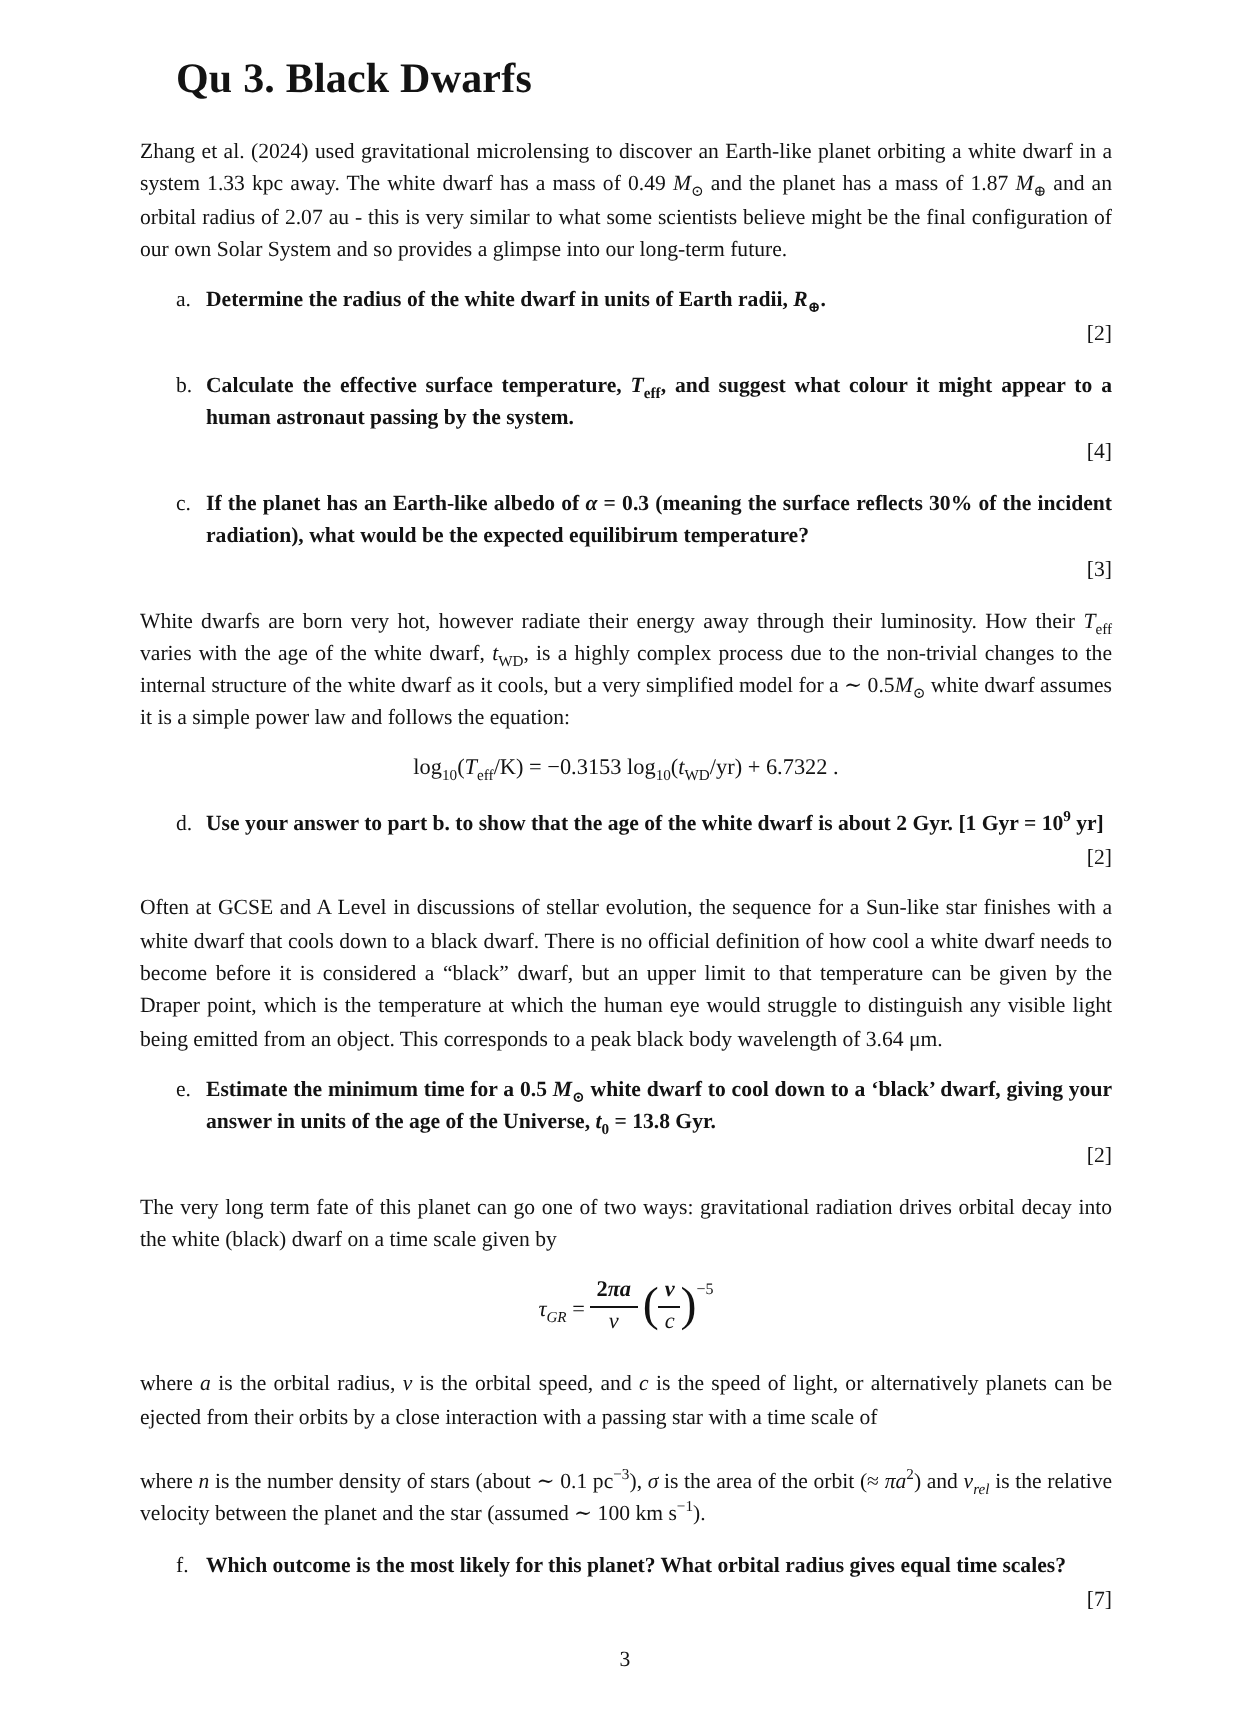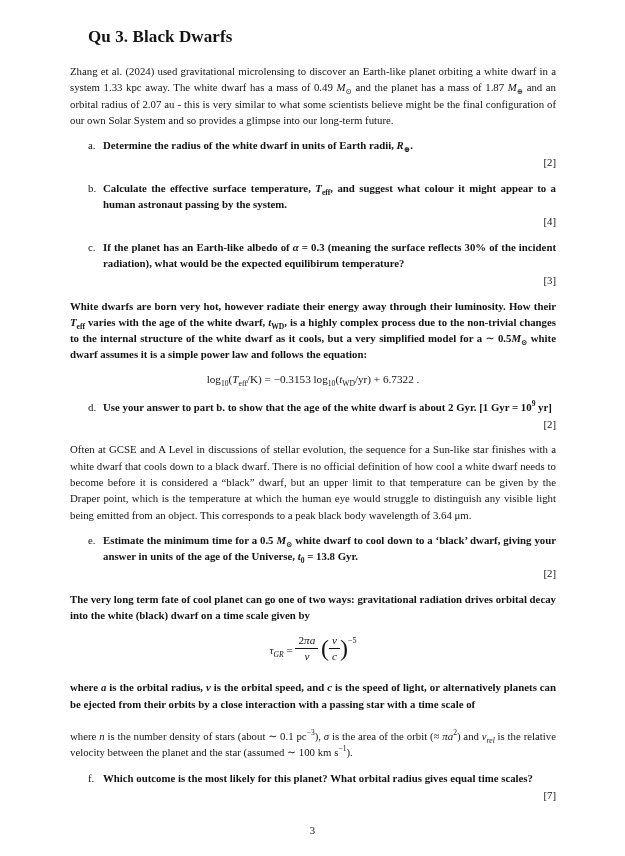--- a/index.html
+++ b/index.html
@@ -3,48 +3,48 @@
 <meta charset="utf-8">
 <style>
   html,body{margin:0;padding:0;background:#ffffff;}
   .page{
     width:625px;height:856px;position:relative;overflow:hidden;
     background:#ffffff;color:#131313;
     font-family:"Liberation Serif", "DejaVu Serif", serif;
   }
   .content{padding:27px 69px 0 70px;}
   .doc-title{
-    font-size:17px;font-weight:bold;letter-spacing:.1px;
+    font-size:21px;font-weight:bold;letter-spacing:.1px;
     margin:0 0 4px 18px;
   }
   p.body{
     font-size:10.8px;line-height:16.3px;text-align:justify;
     margin:16px 0 9px 0;
   }
-  p.tight{margin-bottom:5px;font-weight:bold;}
+  p.tight{margin-bottom:5px;}
   .item{
     display:flex;font-size:10.8px;line-height:16.3px;
     margin:5px 0 0 18px;
   }
   .item .label{width:15px;flex-shrink:0;}
   .item .text{flex:1;text-align:justify;font-weight:bold;}
   .marks{
     text-align:right;font-size:10.8px;line-height:16.3px;
     margin:1px 0 9px 0;
   }
   .equation{
     text-align:center;font-size:11.2px;line-height:18px;
     margin:7px 0 11px 0;
   }
   .equation.display{margin:10px 0 12px 0;}
   sub,sup{line-height:0;}
   sub{font-size:7.6px;}
   sup{font-size:7.6px;}
   .frac{display:inline-block;vertical-align:-0.55em;text-align:center;line-height:1.25;}
-  .fnum{display:block;border-bottom:0.9px solid #131313;padding:0 3px 0.5px;}
+  .fnum{display:block;border-bottom:0.9px solid #131313;padding:0 3px 0.5px;font-weight:bold;}
   .fden{display:block;padding-top:0.5px;}
   .bigp{font-size:24px;vertical-align:-2px;line-height:0;font-weight:400;}
   .expo{font-size:8px;vertical-align:11px;line-height:0;}
   .pageno{
     position:absolute;left:0;right:0;bottom:20px;
     text-align:center;font-size:10.8px;
   }
 </style>
 </head>
 <body>
@@ -86,21 +86,21 @@
     <div class="marks">[2]</div>
 
     <p class="body" style="margin-top:3px">Often at GCSE and A Level in discussions of stellar evolution, the sequence for a Sun-like star finishes with a white dwarf that cools down to a black dwarf. There is no official definition of how cool a white dwarf needs to become before it is considered a “black” dwarf, but an upper limit to that temperature can be given by the Draper point, which is the temperature at which the human eye would struggle to distinguish any visible light being emitted from an object.  This corresponds to a peak black body wavelength of 3.64 μm.</p>
 
     <div class="item">
       <span class="label">e.</span>
       <span class="text">Estimate the minimum time for a 0.5 <i>M</i><sub>⊙</sub> white dwarf to cool down to a ‘black’ dwarf, giving your answer in units of the age of the Universe, <i>t</i><sub>0</sub> = 13.8 Gyr.</span>
     </div>
     <div class="marks">[2]</div>
 
-    <p class="body tight" style="margin-top:3px">The very long term fate of cool planet can go one of two ways:  gravitational radiation drives orbital decay into the white (black) dwarf on a time scale given by</p>
+    <p class="body tight" style="margin-top:3px">The very long term fate of this planet can go one of two ways:  gravitational radiation drives orbital decay into the white (black) dwarf on a time scale given by</p>
 
     <div class="equation display"><i>τ</i><sub><i>GR</i></sub> = <span class="frac"><span class="fnum">2<i>πa</i></span><span class="fden"><i>v</i></span></span> <span class="bigp">(</span><span class="frac"><span class="fnum"><i>v</i></span><span class="fden"><i>c</i></span></span><span class="bigp">)</span><span class="expo">−5</span></div>
 
     <p class="body tight">where <i>a</i> is the orbital radius, <i>v</i> is the orbital speed, and <i>c</i> is the speed of light, or alternatively planets can be ejected from their orbits by a close interaction with a passing star with a time scale of</p>
 
 
     <p class="body">where <i>n</i> is the number density of stars (about ∼ 0.1 pc<sup>−3</sup>), <i>σ</i> is the area of the orbit (≈ <i>πa</i><sup>2</sup>) and <i>v</i><sub><i>rel</i></sub> is the relative velocity between the planet and the star (assumed ∼ 100 km s<sup>−1</sup>).</p>
 
     <div class="item">
       <span class="label">f.</span>

